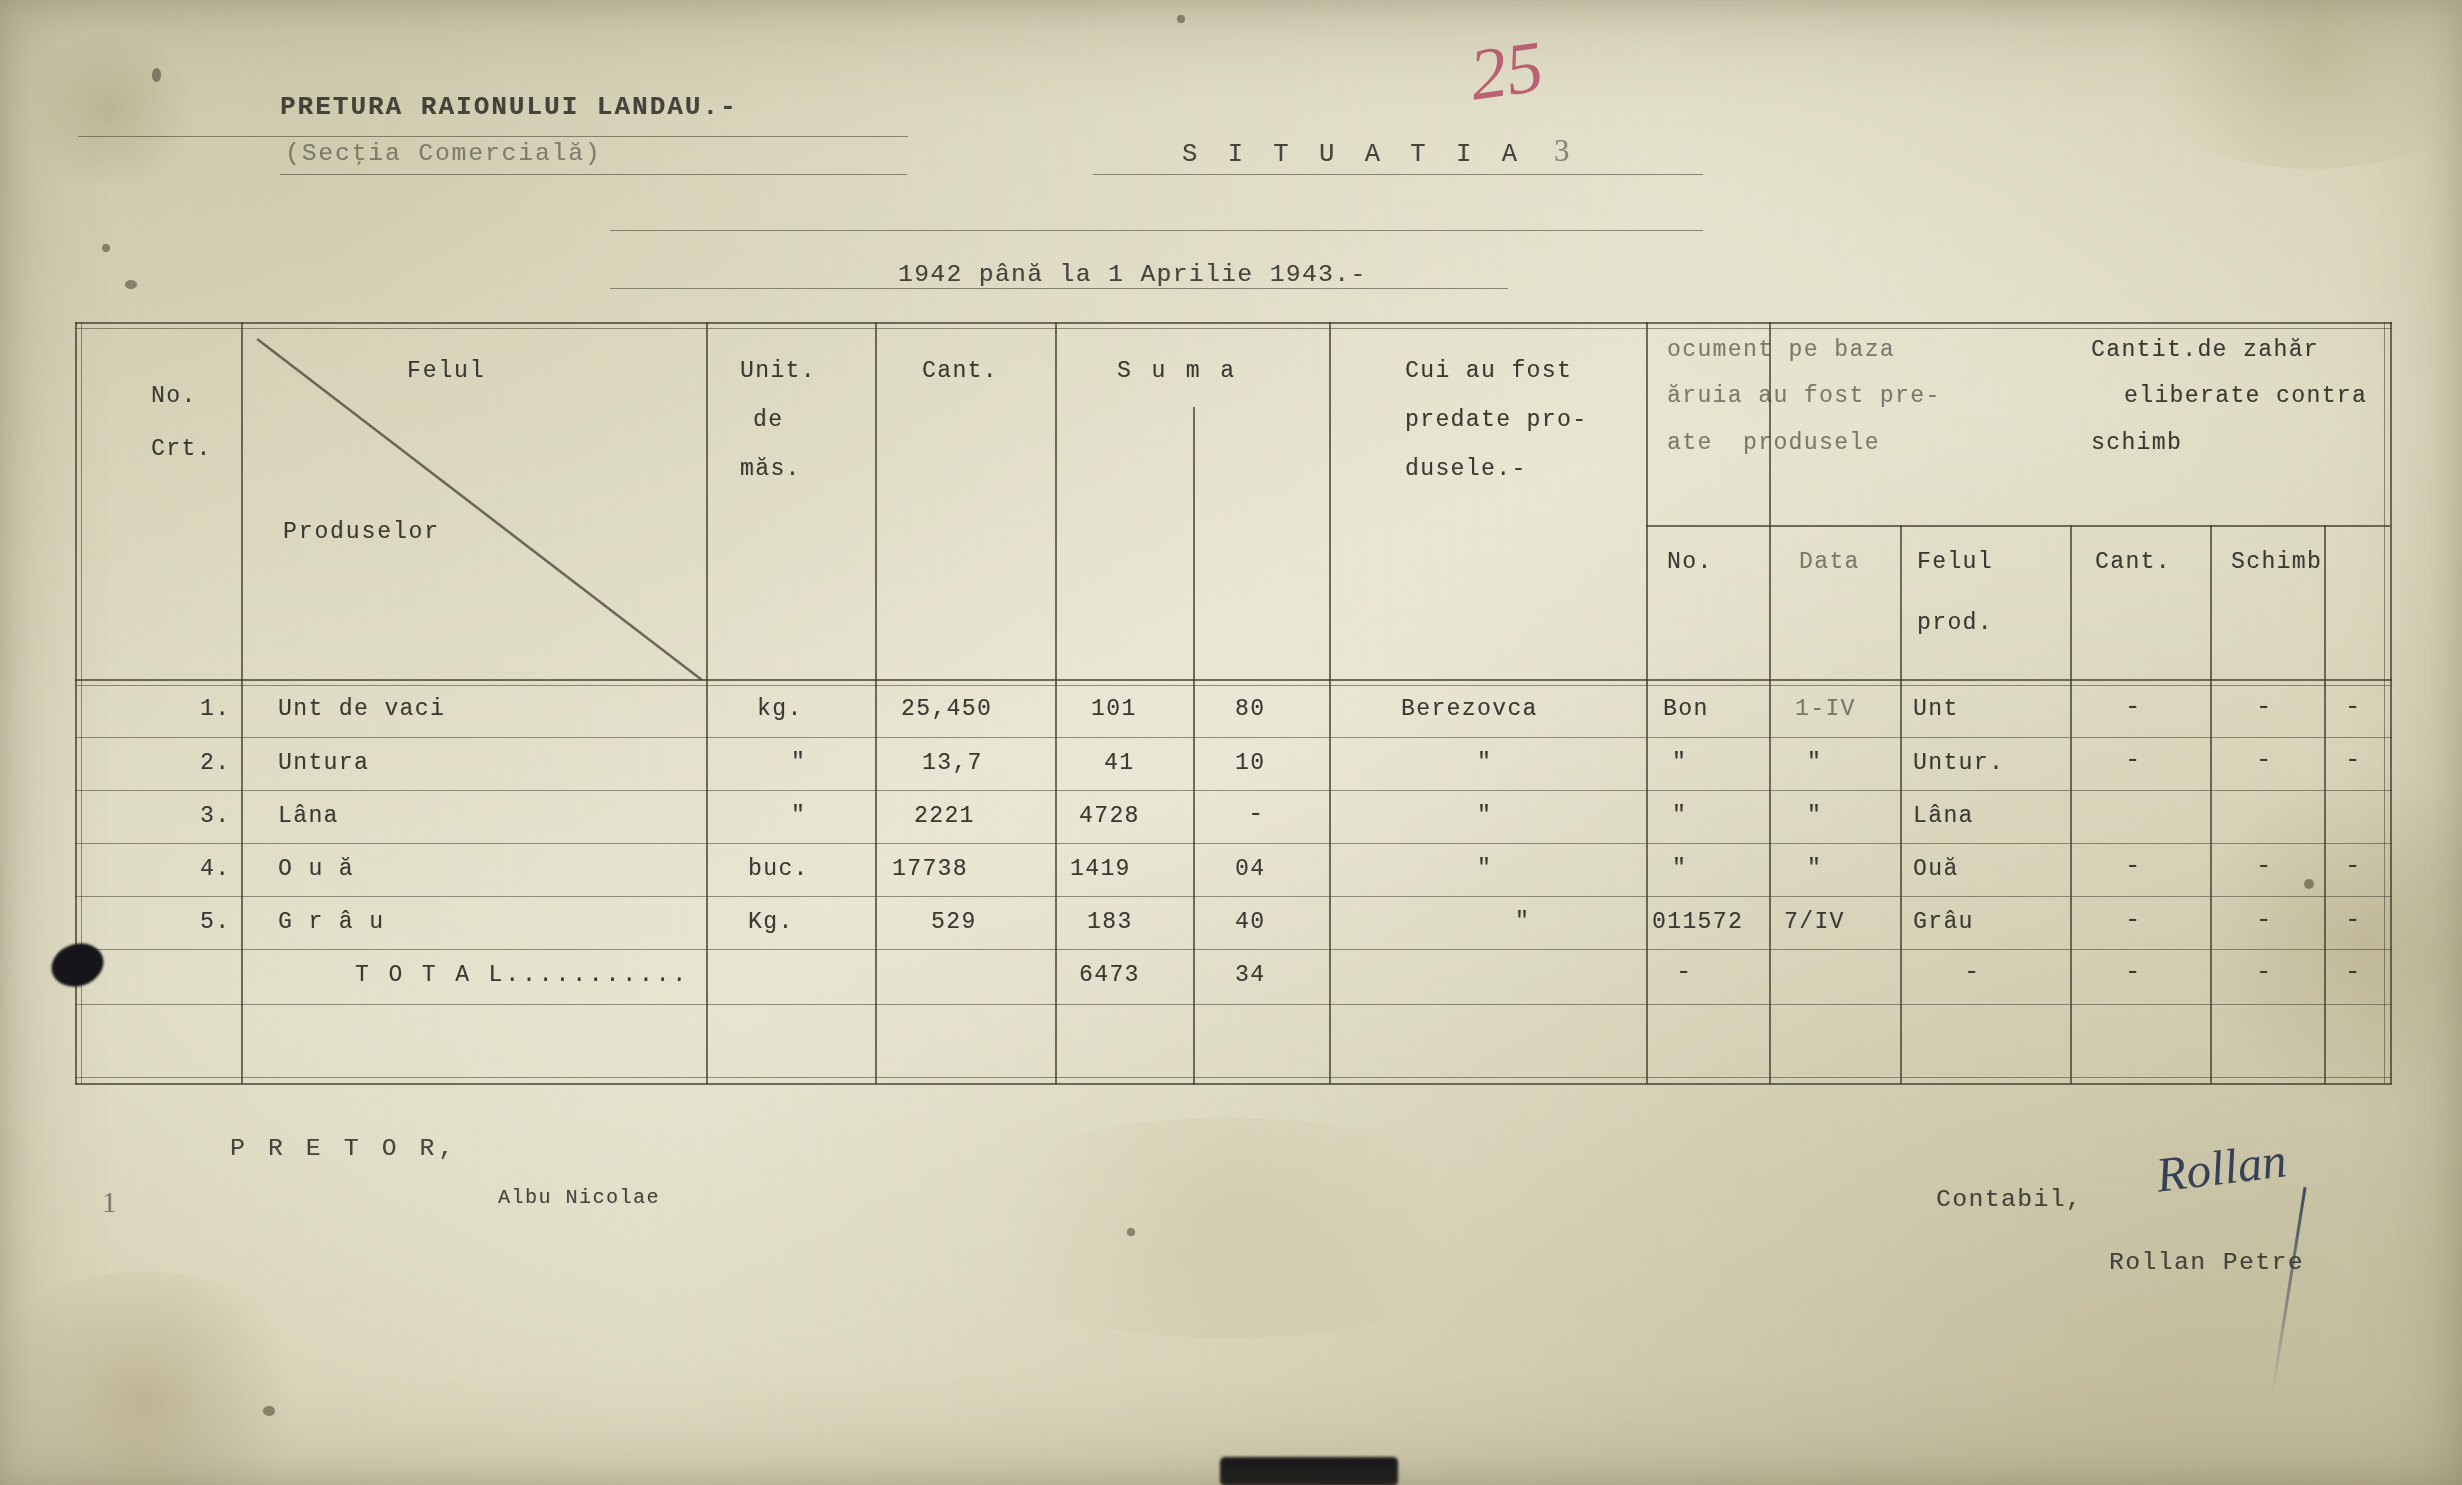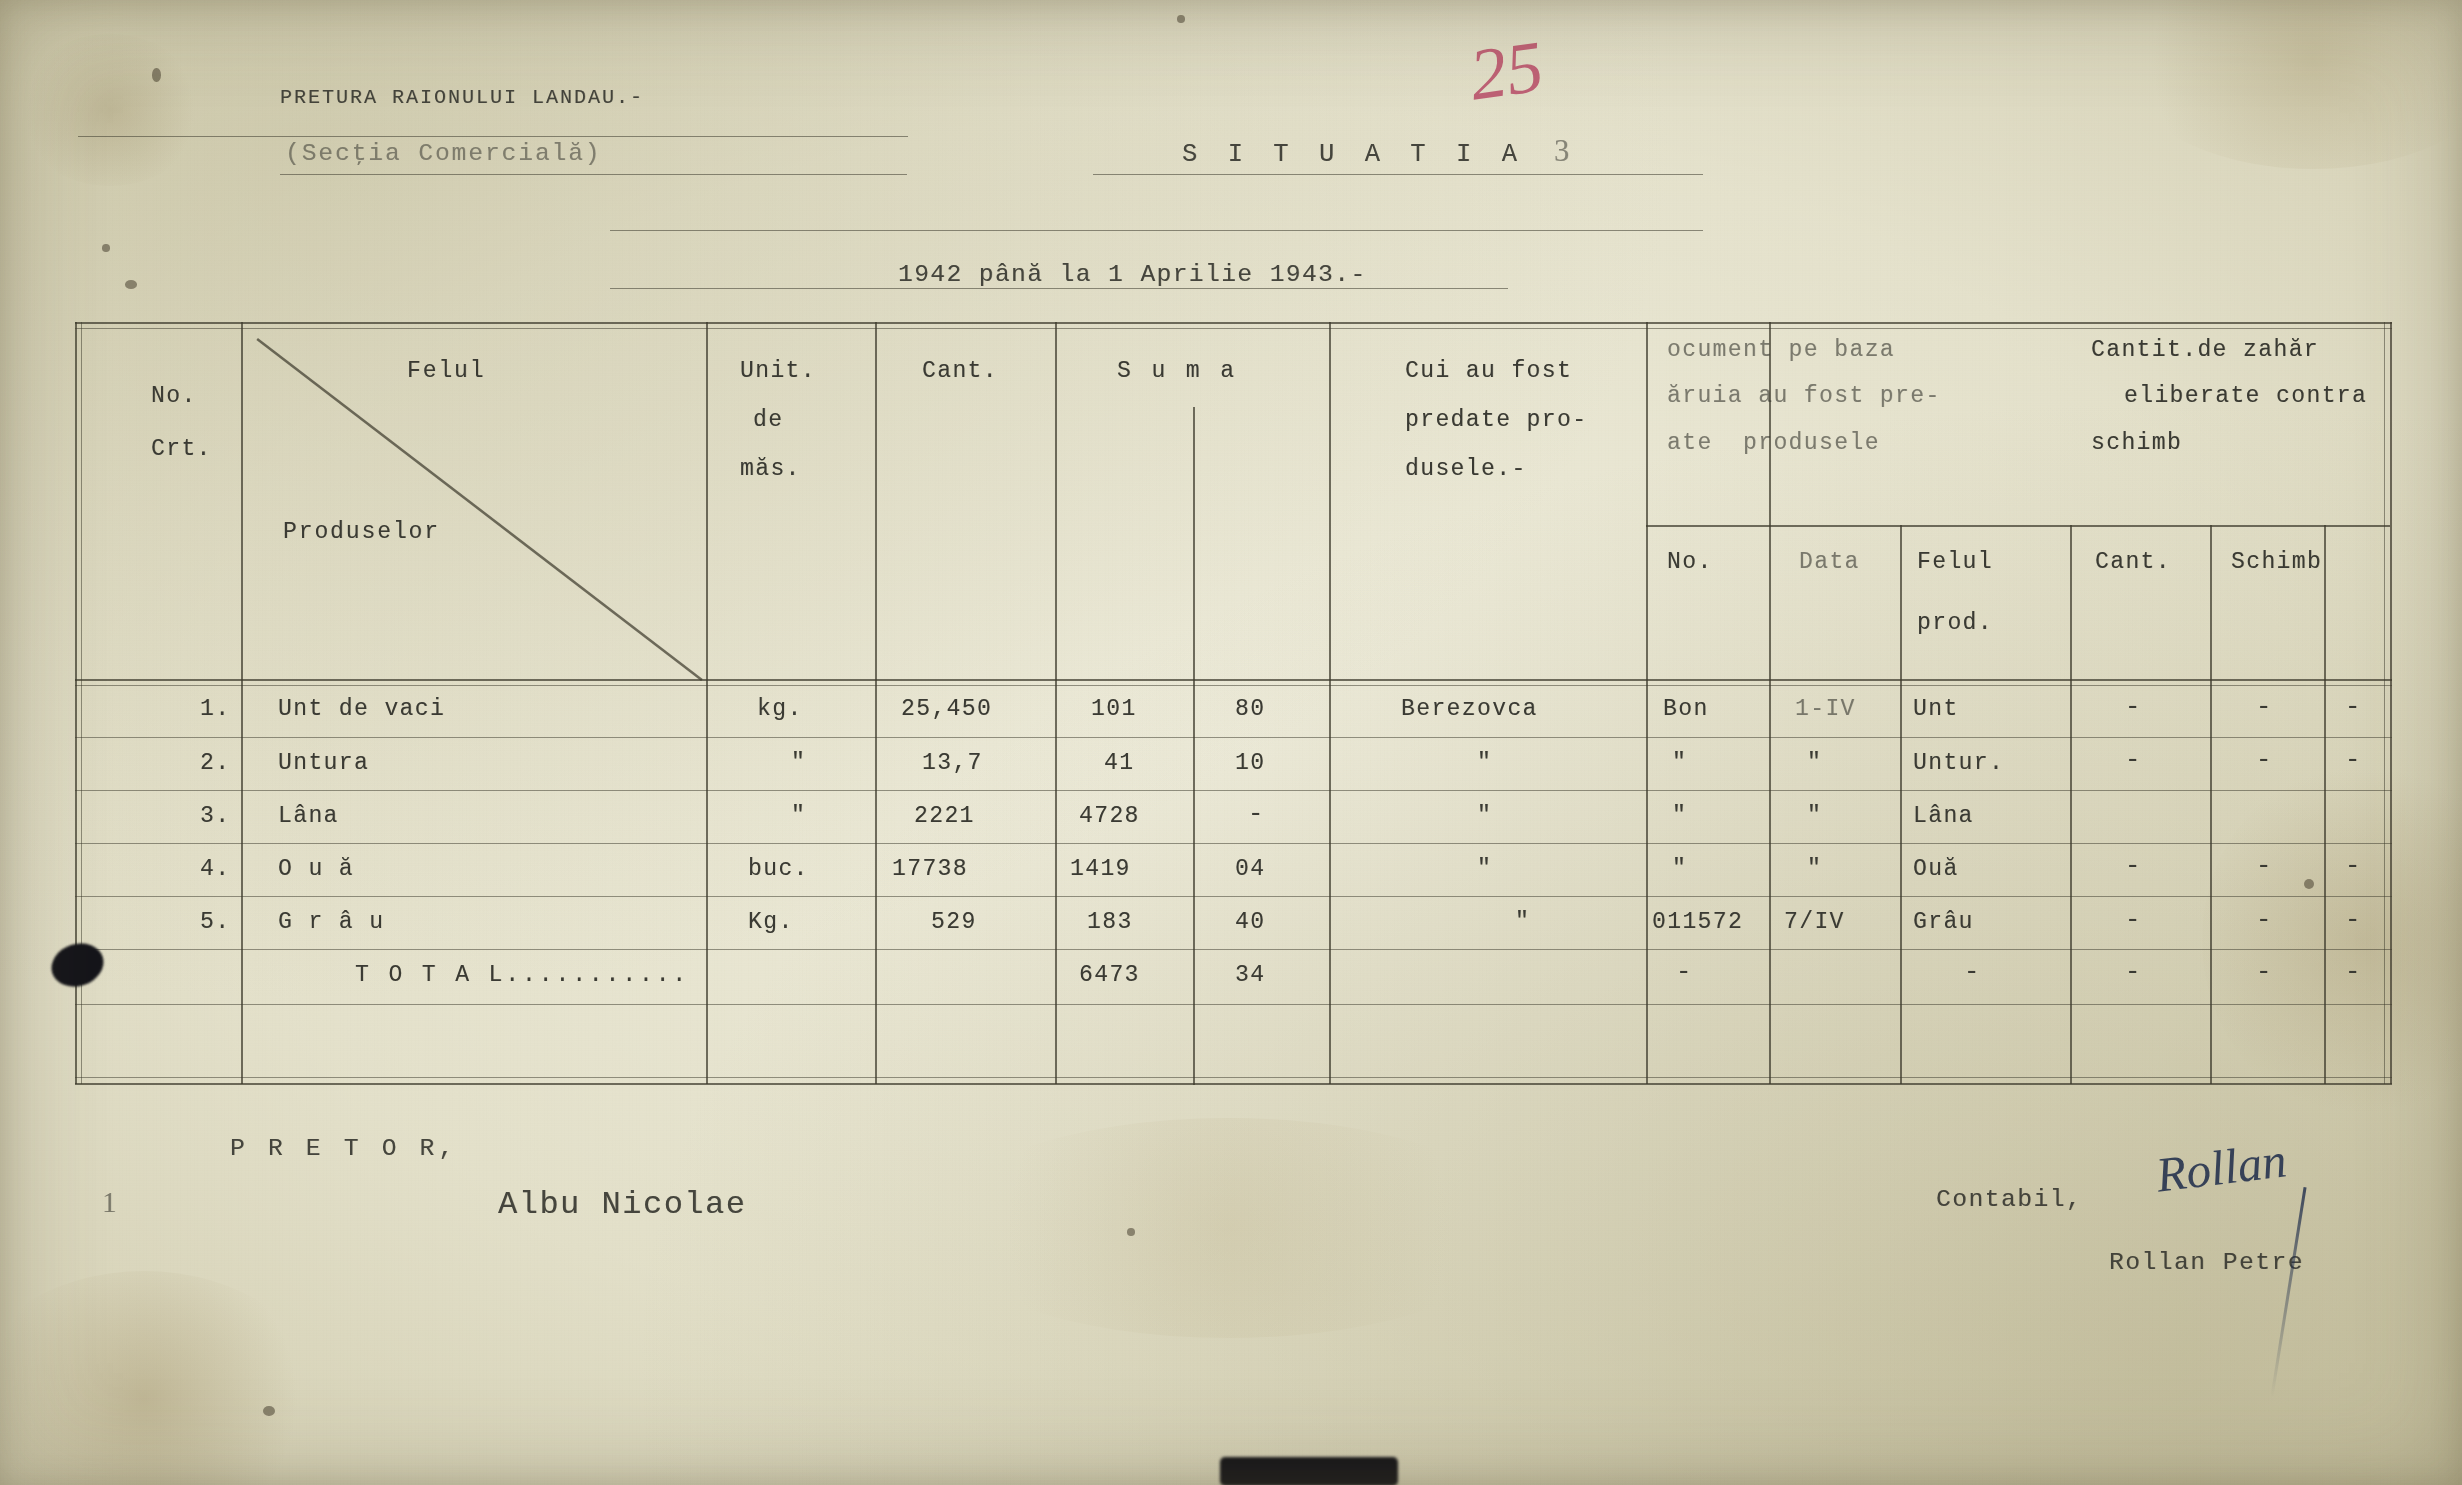--- a/index.html
+++ b/index.html
@@ -56,21 +56,21 @@
     font-family: "Liberation Mono", "DejaVu Sans Mono", monospace;
     color: #3a3a33;
     letter-spacing: 1.3px;
     white-space: pre;
     text-shadow: 0.4px 0.3px 0 rgba(60,58,45,.35);
     opacity: .93;
   }
   .faint { opacity: .62; }
 
   
-  #hdr-left1 { left: 280px; top: 86px; font-size: 20px; letter-spacing: 2px; }
+  #hdr-left1 { left: 280px; top: 92px; font-size: 26px; letter-spacing: 2px; font-weight: bold; }
   #hdr-left2 { left: 285px; top: 140px; font-size: 24.6px; letter-spacing: 1.9px; opacity:.55;}
   #hdr-situatia { left: 1182px; top: 140px; font-size: 25.4px; letter-spacing: 7.6px; }
   #hdr-sub1 { left: 373px; top: 222px; font-size: 24.6px; letter-spacing: 1.4px; }
   #hdr-sub2 { left: 898px; top: 261px; font-size: 24.6px; letter-spacing: 1.4px; }
   .rule {
     position: absolute;
     height: 0;
     border-top: 1.7px solid rgba(60,58,45,.55);
   }
   #rule1 { left: 78px; top: 136px; width: 830px; }
@@ -351,21 +351,21 @@
       <div class="cellt" style="left:1004px;top:640px;">6473</div>
       <div class="cellt" style="left:1160px;top:640px;">34</div>
       <div class="cellt dash" style="left:1601px;top:636px;">-</div>
       <div class="cellt dash" style="left:1889px;top:636px;">-</div>
       <div class="cellt dash" style="left:2050px;top:636px;">-</div>
       <div class="cellt dash" style="left:2181px;top:636px;">-</div>
       <div class="cellt dash" style="left:2270px;top:636px;">-</div>
     </div>
 
     <div class="tw" style="left:230px;top:1135px;font-size:24.6px;letter-spacing:4.2px;">P R E T O R,</div>
-    <div class="tw" style="left:498px;top:1186px;font-size:32px;letter-spacing:1.5px;">Albu Nicolae</div>
+    <div class="tw" style="left:498px;top:1186px;font-size:20px;letter-spacing:1.5px;">Albu Nicolae</div>
 
     <div class="tw" style="left:1936px;top:1186px;font-size:24.6px;letter-spacing:1.5px;">Contabil,</div>
     <div class="tw" style="left:2109px;top:1249px;font-size:24.6px;letter-spacing:1.5px;">Rollan Petre</div>
 
     <div id="sig">Rollan</div>
     <div id="sig-tail"></div>
 
     <div class="inkblot" id="blot-main"></div>
     <div id="blot-bottom"></div>
     <div class="tw" style="left:102px;top:1186px;font-size:29px;opacity:.6;font-family:'Liberation Serif',serif;">1</div>

